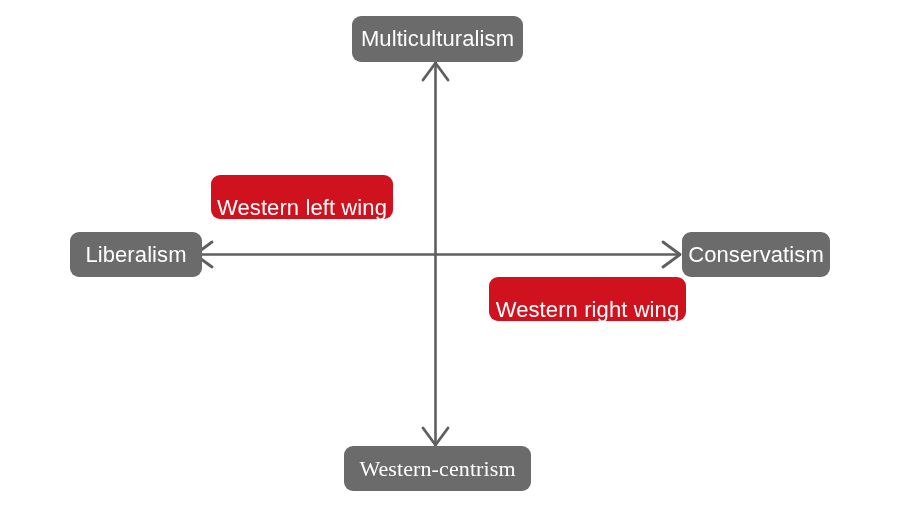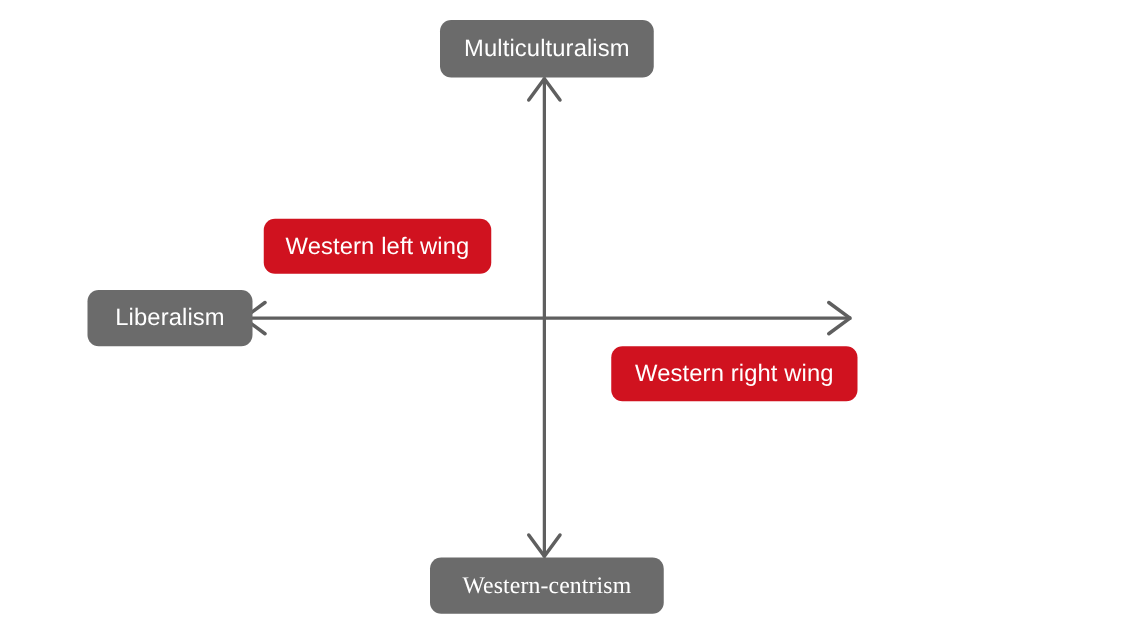--- a/index.html
+++ b/index.html
@@ -27,29 +27,29 @@
     height: 507px;
   }
   .node {
     position: absolute;
     box-sizing: border-box;
     display: flex;
     align-items: center;
     justify-content: center;
     border-radius: 9px;
     color: #ffffff;
-    font-size: 19px;
+    font-size: 22px;
     font-weight: 400;
     letter-spacing: 0.1px;
     white-space: nowrap;
     line-height: 1;
     padding: 0 16px;
   }
   .node-gray { background: #6b6b6b; }
-  .node-red  { background: #d0121f; }
+  .node-red  { background: #d0121f; align-items: flex-end; }
 
   
   #node-multiculturalism {
     left: 352px; top: 16px; width: 171px; height: 46px;
   }
   #node-liberalism {
     left: 70px; top: 232px; width: 132px; height: 45px;
   }
   #node-conservatism {
     left: 682px; top: 232px; width: 148px; height: 45px;
@@ -87,20 +87,23 @@
   </svg>
 
   <div class="node node-gray" id="node-multiculturalism">
     <span>Multiculturalism</span>
   </div>
 
   <div class="node node-gray" id="node-liberalism">
     <span>Liberalism</span>
   </div>
 
+  <div class="node node-gray" id="node-conservatism">
+    <span>Conservatism</span>
+  </div>
 
   <div class="node node-gray" id="node-western-centrism">
     <span>Western-centrism</span>
   </div>
 
   <div class="node node-red" id="node-western-left-wing">
     <span>Western left wing</span>
   </div>
 
   <div class="node node-red" id="node-western-right-wing">

